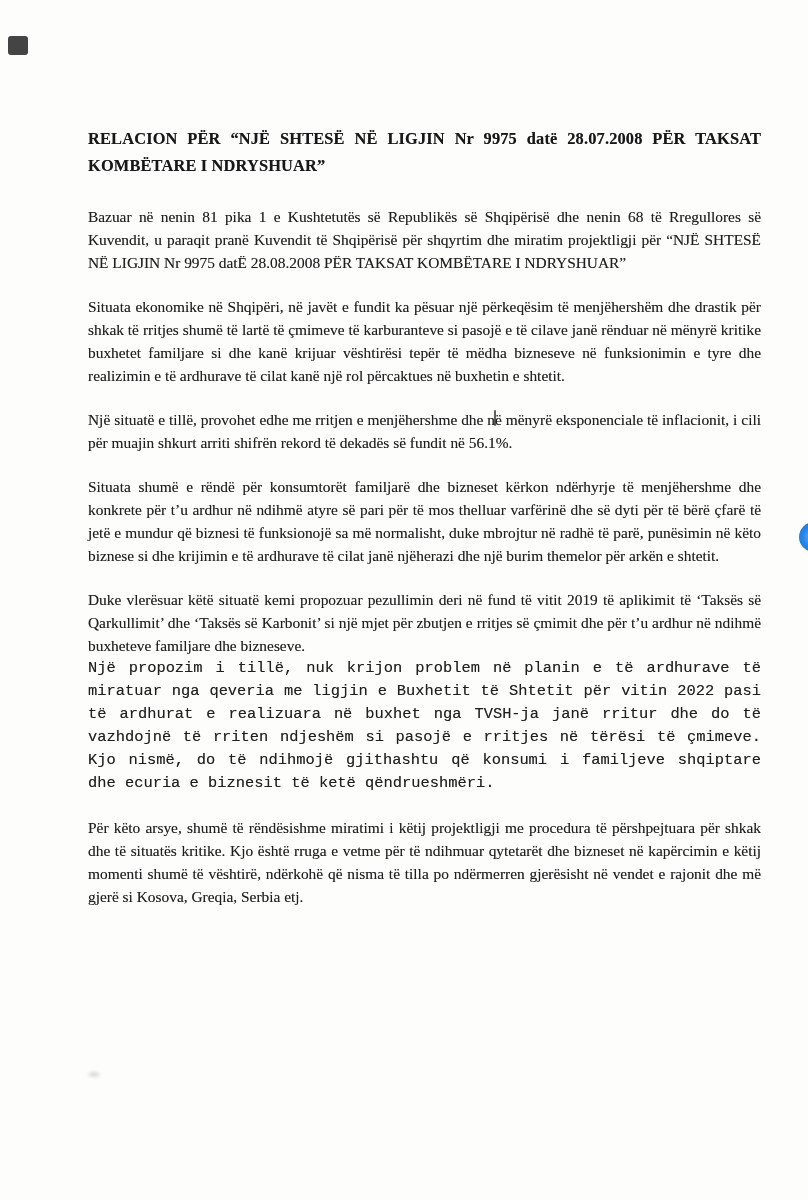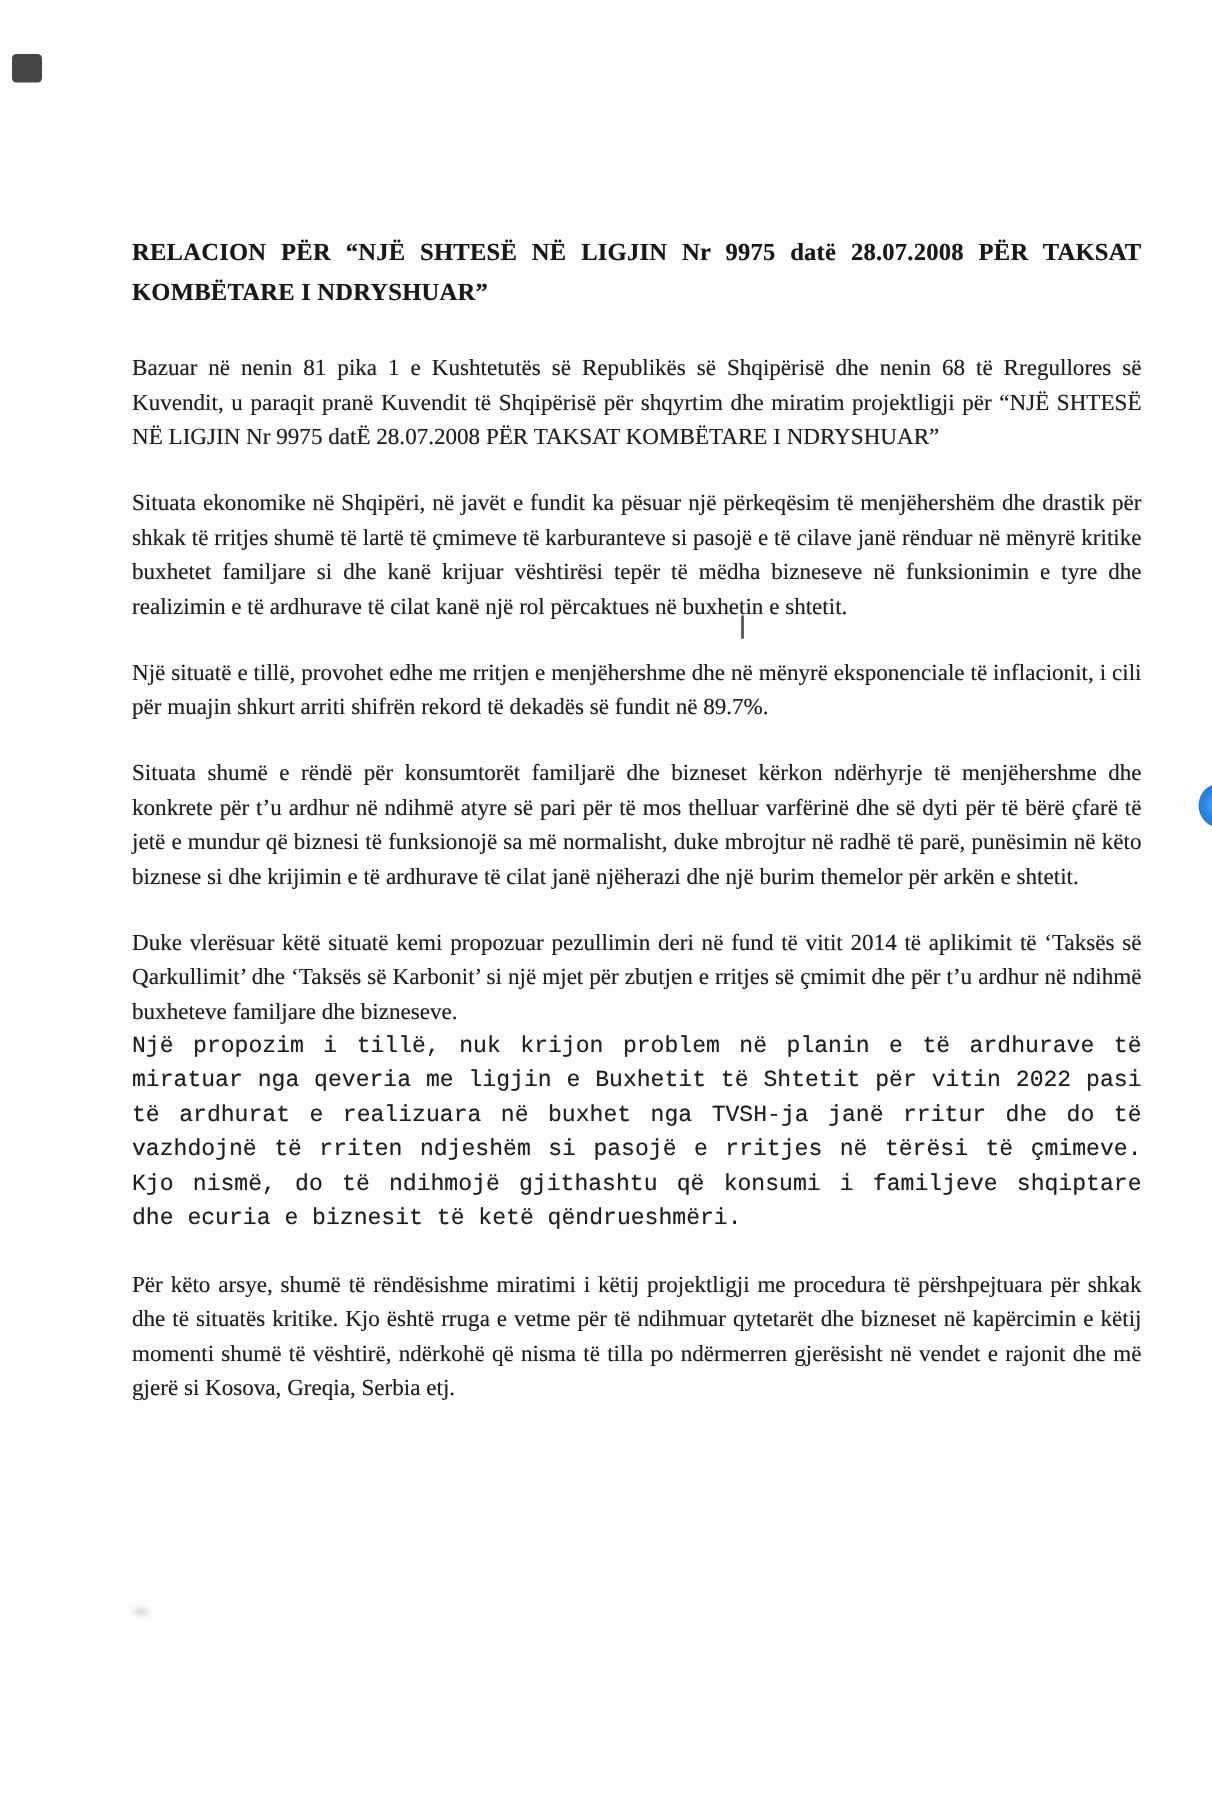--- a/index.html
+++ b/index.html
@@ -12,21 +12,21 @@
     width: 808px;
     height: 1200px;
     background: #fdfdfc;
     overflow: hidden;
     font-family: "Liberation Serif", "DejaVu Serif", serif;
     color: #1f1f1f;
   }
   .content {
     position: absolute;
     left: 88px;
-    top: 154px;
+    top: 125px;
     width: 673px;
   }
   .doc-title {
     margin: 0 0 26px 0;
     font-size: 16.4px;
     font-weight: bold;
     line-height: 27px;
     text-align: justify;
     letter-spacing: 0.15px;
     color: #181818;
@@ -90,23 +90,23 @@
 <div class="page">
 
   <span class="corner-mark"></span>
   <span class="blue-dot"></span>
   <span class="ink-stroke"></span>
   <span class="smudge"></span>
 
   <div class="content">
     <p class="doc-title">RELACION PËR “NJË SHTESË NË LIGJIN Nr 9975 datë 28.07.2008 PËR TAKSAT KOMBËTARE I NDRYSHUAR”</p>
     <div>
-        <p class="para">Bazuar në nenin 81 pika 1 e Kushtetutës së Republikës së Shqipërisë dhe nenin 68 të Rregullores së Kuvendit, u paraqit pranë Kuvendit të Shqipërisë për shqyrtim dhe miratim projektligji për “NJË SHTESË NË LIGJIN Nr 9975 datË 28.07.2008 PËR TAKSAT KOMBËTARE I NDRYSHUAR”</p>
+        <p class="para">Bazuar në nenin 81 pika 1 e Kushtetutës së Republikës së Shqipërisë dhe nenin 68 të Rregullores së Kuvendit, u paraqit pranë Kuvendit të Shqipërisë për shqyrtim dhe miratim projektligji për “NJË SHTESË NË LIGJIN Nr 9975 datË 28.08.2008 PËR TAKSAT KOMBËTARE I NDRYSHUAR”</p>
         <p class="para">Situata ekonomike në Shqipëri, në javët e fundit ka pësuar një përkeqësim të menjëhershëm dhe drastik për shkak të rritjes shumë të lartë të çmimeve të karburanteve si pasojë e të cilave janë rënduar në mënyrë kritike buxhetet familjare si dhe kanë krijuar vështirësi tepër të mëdha bizneseve në funksionimin e tyre dhe realizimin e të ardhurave të cilat kanë një rol përcaktues në buxhetin e shtetit.</p>
-        <p class="para">Një situatë e tillë, provohet edhe me rritjen e menjëhershme dhe në mënyrë eksponenciale të inflacionit, i cili për muajin shkurt arriti shifrën rekord të dekadës së fundit në 89.7%.</p>
+        <p class="para">Një situatë e tillë, provohet edhe me rritjen e menjëhershme dhe në mënyrë eksponenciale të inflacionit, i cili për muajin shkurt arriti shifrën rekord të dekadës së fundit në 56.1%.</p>
         <p class="para">Situata shumë e rëndë për konsumtorët familjarë dhe bizneset kërkon ndërhyrje të menjëhershme dhe konkrete për t’u ardhur në ndihmë atyre së pari për të mos thelluar varfërinë dhe së dyti për të bërë çfarë të jetë e mundur që biznesi të funksionojë sa më normalisht, duke mbrojtur në radhë të parë, punësimin në këto biznese si dhe krijimin e të ardhurave të cilat janë njëherazi dhe një burim themelor për arkën e shtetit.</p>
-        <p class="para">Duke vlerësuar këtë situatë kemi propozuar pezullimin deri në fund të vitit 2014 të aplikimit të ‘Taksës së Qarkullimit’ dhe ‘Taksës së Karbonit’ si një mjet për zbutjen e rritjes së çmimit dhe për t’u ardhur në ndihmë buxheteve familjare dhe bizneseve.</p>
+        <p class="para">Duke vlerësuar këtë situatë kemi propozuar pezullimin deri në fund të vitit 2019 të aplikimit të ‘Taksës së Qarkullimit’ dhe ‘Taksës së Karbonit’ si një mjet për zbutjen e rritjes së çmimit dhe për t’u ardhur në ndihmë buxheteve familjare dhe bizneseve.</p>
         <p class="para tight">Një propozim i tillë, nuk krijon problem në planin e të ardhurave të miratuar nga qeveria me ligjin e Buxhetit të Shtetit për vitin 2022 pasi të ardhurat e realizuara në buxhet nga TVSH-ja janë rritur dhe do të vazhdojnë të rriten ndjeshëm si pasojë e rritjes në tërësi të çmimeve. Kjo nismë, do të ndihmojë gjithashtu që konsumi i familjeve shqiptare dhe ecuria e biznesit të ketë qëndrueshmëri.</p>
         <p class="para">Për këto arsye, shumë të rëndësishme miratimi i këtij projektligji me procedura të përshpejtuara për shkak dhe të situatës kritike. Kjo është rruga e vetme për të ndihmuar qytetarët dhe bizneset në kapërcimin e këtij momenti shumë të vështirë, ndërkohë që nisma të tilla po ndërmerren gjerësisht në vendet e rajonit dhe më gjerë si Kosova, Greqia, Serbia etj.</p>
       </div>
   </div>
 
 </div>
 
 </body></html>

